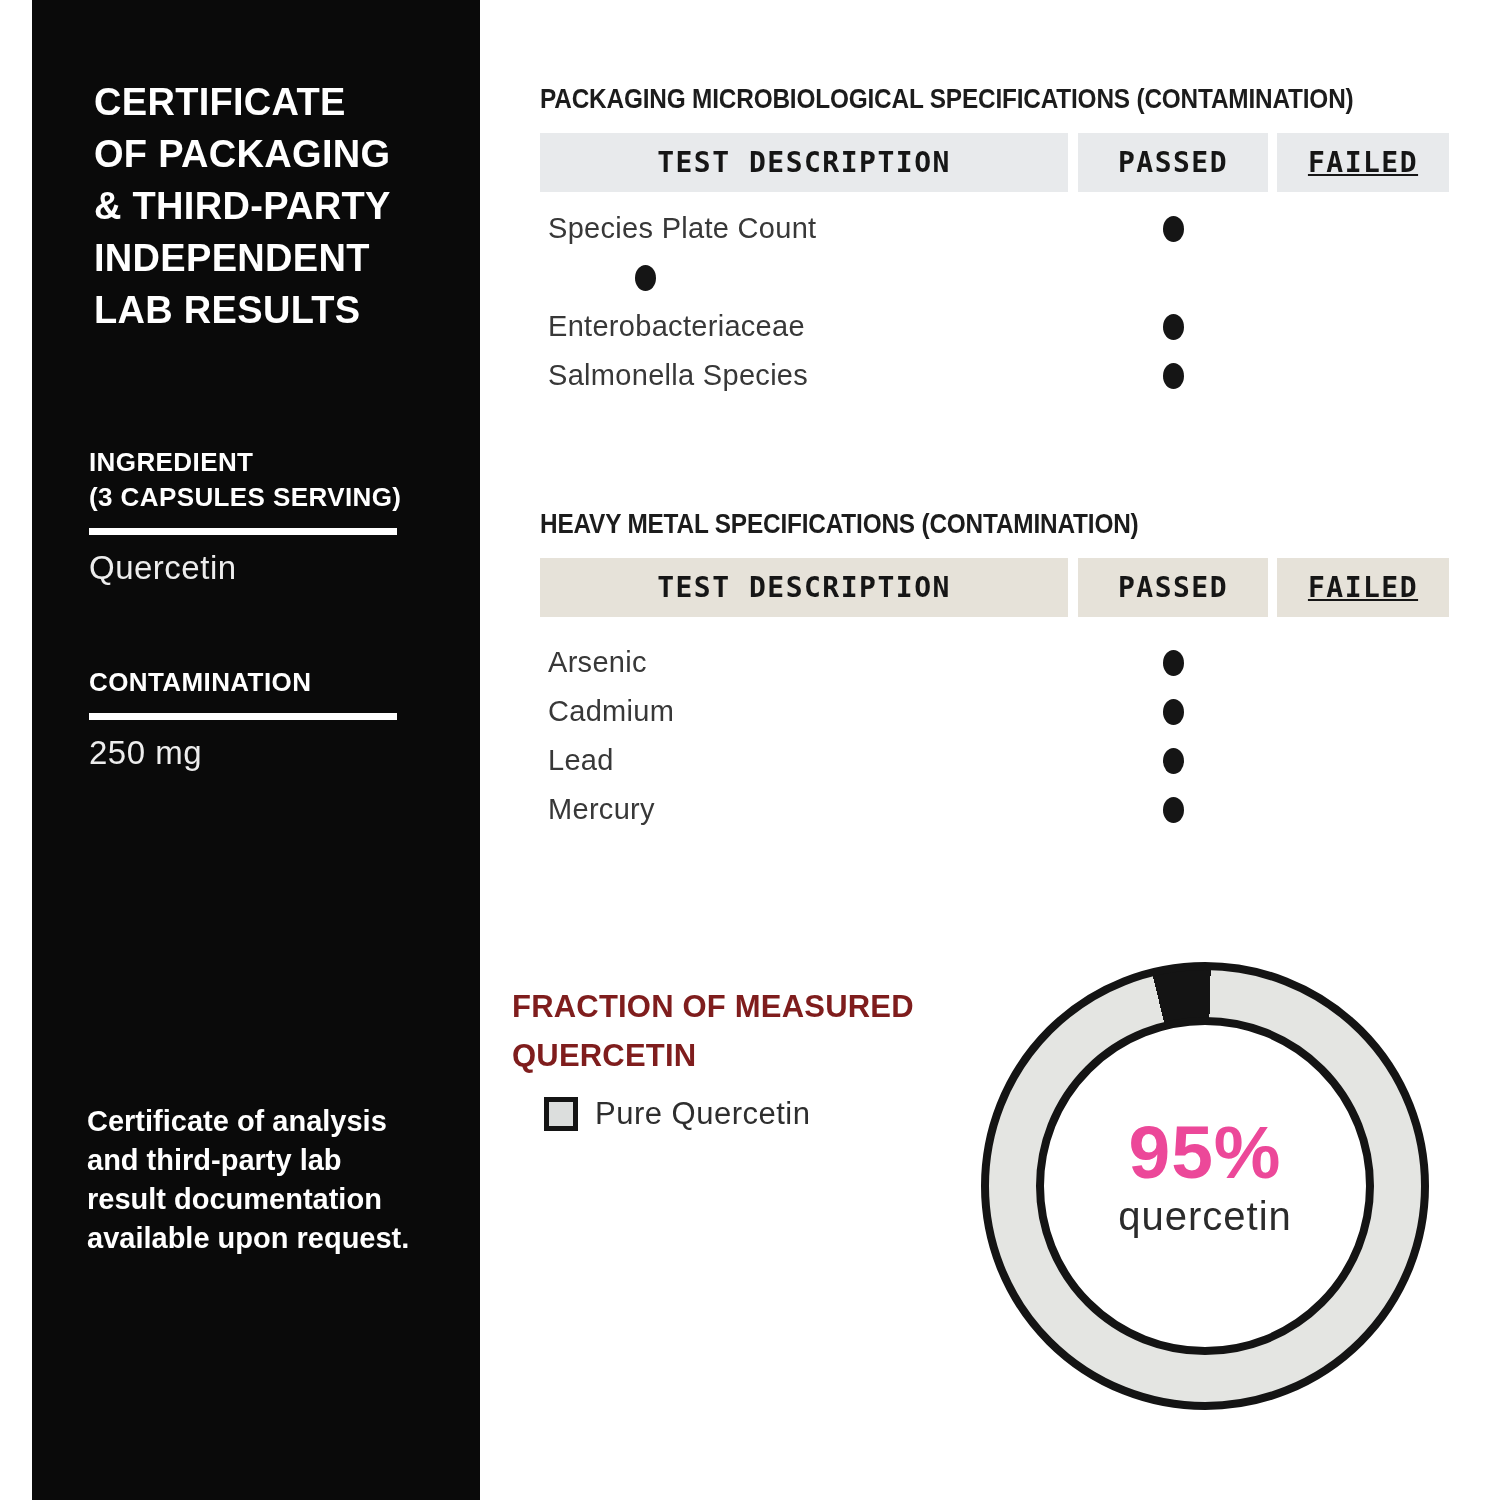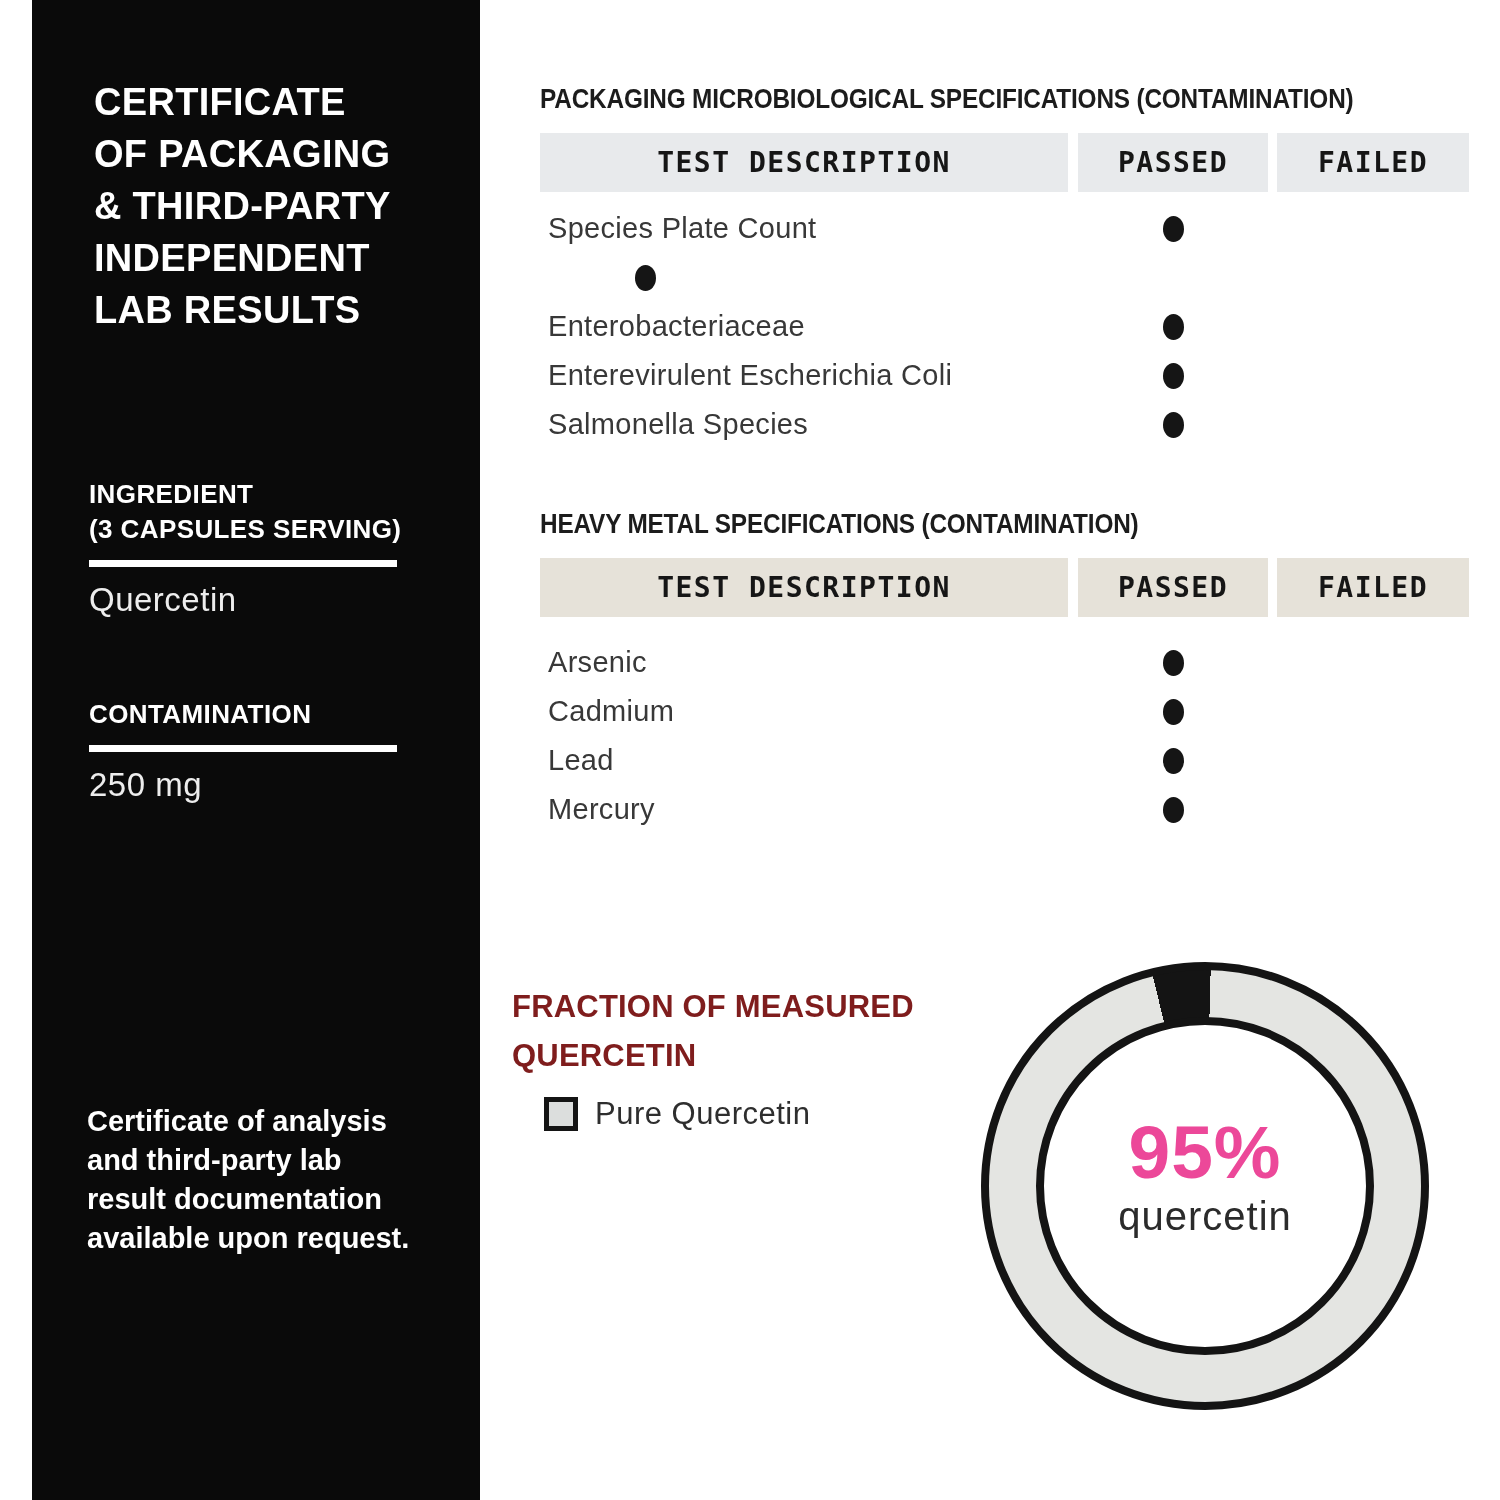--- a/index.html
+++ b/index.html
@@ -13,21 +13,21 @@
   .sidebar {
     position:absolute; left:32px; top:0; width:448px; height:1500px;
     background:#0a0a0a; color:#ffffff;
   }
   .sb-title {
     position:absolute; left:62px; top:76px;
     font-size:38px; font-weight:bold; line-height:52px; letter-spacing:0.3px;
   }
   .sb-block-ingredient { position:absolute; left:57px; top:445px; }
   .sb-block-spec       { position:absolute; left:57px; top:665px; }
-  .sb-label { font-size:26px; font-weight:bold; line-height:35px; letter-spacing:0.4px;margin-top:32px; }
+  .sb-label { font-size:26px; font-weight:bold; line-height:35px; letter-spacing:0.4px; }
   .sb-rule  { width:308px; height:7px; background:#ffffff; margin-top:13px; }
   .sb-value { margin-top:14px; font-size:33px; font-weight:normal; color:#ededed; letter-spacing:0.5px; }
   .sb-footer {
     position:absolute; left:55px; top:1102px; width:335px;
     font-size:29px; font-weight:bold; line-height:39px;
   }
 
   
   .section-heading {
     position:absolute; left:540px; white-space:nowrap;
@@ -38,21 +38,21 @@
   #heavy-heading { top:508px; }
 
   .table-header { position:absolute; left:540px; width:929px; height:59px; display:flex; }
   .table-header .hcell {
     display:flex; align-items:center; justify-content:center;
     font-family:"DejaVu Sans Mono", monospace; font-weight:bold;
     font-size:28px; color:#161616; letter-spacing:1.5px;
   }
   .hcell-desc   { width:528px; }
   .hcell-passed { width:190px; margin-left:10px; }
-  .hcell-failed { width:192px; margin-left:9px; }
+  .hcell-failed { width:172px; margin-left:9px;text-decoration:underline; }
   #micro-header { top:133px; } #micro-header .hcell { background:#e8eaec; }
   #heavy-header { top:558px; } #heavy-header .hcell { background:#e6e2d9; }
 
   .table-rows { position:absolute; left:540px; width:929px; }
   #micro-rows { top:204px; }
   #heavy-rows { top:638px; }
   .trow { display:flex; height:49px; align-items:center; }
   .cell-desc   { width:528px; padding-left:8px; font-size:29px; color:#383838; letter-spacing:0.3px; }
   .cell-passed { width:190px; margin-left:10px; display:flex; justify-content:center; align-items:center; }
   .cell-failed { width:192px; margin-left:9px;  display:flex; justify-content:center; align-items:center; }
@@ -136,27 +136,20 @@
       <div class="cell-failed"></div>
     </div>
     <div class="trow">
       <div class="cell-desc">Enterobacteriaceae</div>
       <div class="cell-passed">
           <div class="dot"></div>
         </div>
       <div class="cell-failed"></div>
     </div>
     <div class="trow">
-      <div class="cell-desc">Enterevirulent Escherichia Coli</div>
-      <div class="cell-passed">
-          <div class="dot"></div>
-        </div>
-      <div class="cell-failed"></div>
-    </div>
-    <div class="trow">
       <div class="cell-desc">Salmonella Species</div>
       <div class="cell-passed">
           <div class="dot"></div>
         </div>
       <div class="cell-failed"></div>
     </div>
   </div>
 
   <div class="section-heading" id="heavy-heading">HEAVY METAL SPECIFICATIONS (CONTAMINATION)</div>
 

